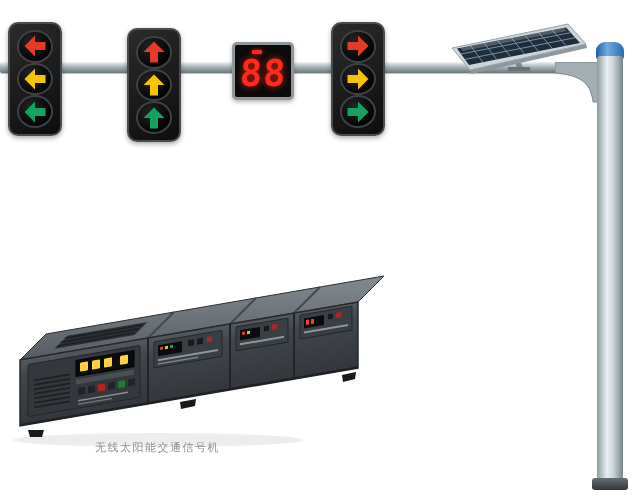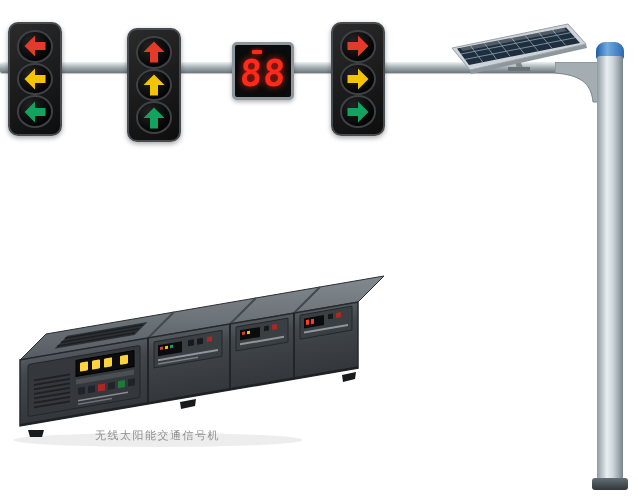--- a/index.html
+++ b/index.html
@@ -63,21 +63,21 @@
     transform:translateY(2px) skewX(-3deg);
   }
   .timer-indicator{
     position:absolute;top:5px;left:17px;width:10px;height:4px;border-radius:1px;
     background:var(--timer_red);box-shadow:0 0 4px rgba(255,45,25,.8);
   }
   
   .solar{position:absolute;left:440px;top:12px;z-index:2;}
   .controller{position:absolute;left:8px;top:268px;z-index:2;}
   .caption{
-    position:absolute;left:95px;top:428px;z-index:2;
+    position:absolute;left:95px;top:440px;z-index:2;
     font-size:11px;letter-spacing:1.5px;color:#8f8f8f;
   }
 </style>
 </head>
 <body>
 
 <div id="stage">
 
   <div class="arm"></div>
   <svg class="elbow" width="48" height="42" viewBox="0 0 48 42">

